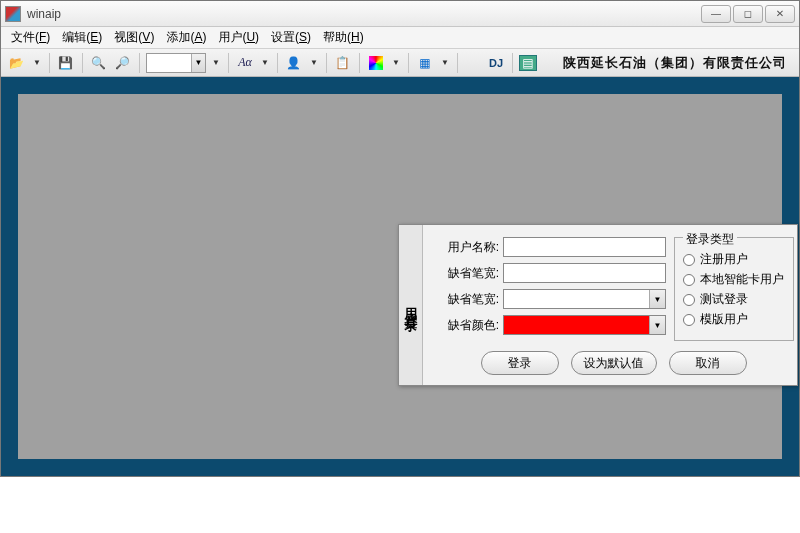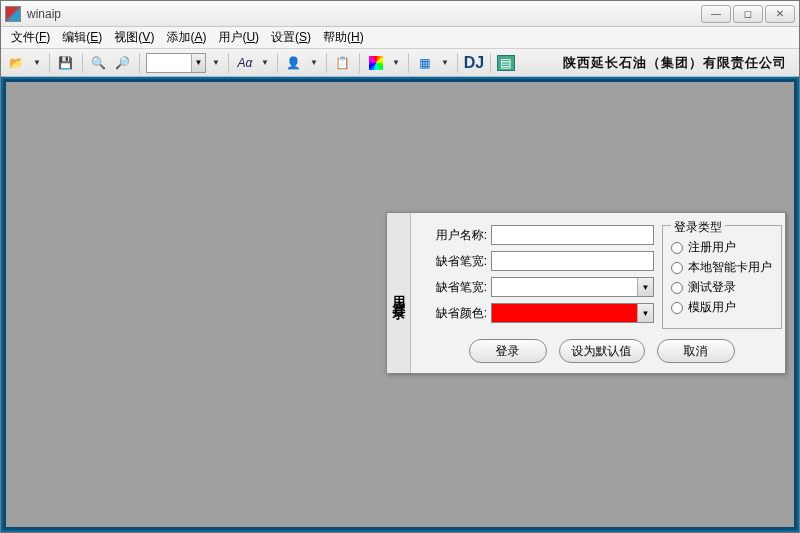--- a/index.html
+++ b/index.html
@@ -1,56 +1,56 @@
 <!DOCTYPE html>
 <html><head>
 <meta charset="utf-8">
 <style>
 * { box-sizing: border-box; margin: 0; padding: 0; }
 body { font-family: "Microsoft YaHei", SimSun, sans-serif; font-size: 12px; background: #fff; width: 800px; height: 533px; overflow: hidden; position: relative; }
-.window { width: 800px; height: 533px; border: 1px solid #777; background: #0369a1; display: flex; flex-direction: column; justify-content: flex-end; }
+.window { width: 800px; height: 477px; border: 1px solid #777; background: #0c4a6e; display: flex; flex-direction: column; justify-content: flex-end; }
 .titlebar { height: 26px; background: linear-gradient(#fcfcfc,#e9e9e9); display: flex; align-items: center; padding: 0 4px; border-bottom: 1px solid #c7c7c7; }
 .titlebar .icon { width: 16px; height: 16px; margin-right: 6px; background: linear-gradient(135deg,#c33 40%,#39c 60%); border:1px solid #888; }
 .titlebar .title { flex: 1; color: #444; font-size: 12px; }
 .winbtns { display: flex; gap: 2px; }
 .winbtn { width: 30px; height: 18px; border: 1px solid #aaa; background: linear-gradient(#fafafa,#e1e1e1); border-radius: 3px; display:flex; align-items:center; justify-content:center; font-size:10px; color:#555; cursor:default; }
 .menubar { height: 22px; background: #f5f5f5; border-bottom: 1px solid #d0d0d0; display: flex; align-items: center; padding: 0 4px; gap: 0; }
 .menuitem { padding: 2px 6px; cursor: default; }
 .menuitem .accel { text-decoration: underline; }
 .toolbar { height: 28px; background: linear-gradient(#f4f4f4,#e4e4e4); border-bottom: 1px solid #b8b8b8; display: flex; align-items: center; padding: 0 6px; gap: 4px; }
 .tbtn { width: 20px; height: 20px; display:flex; align-items:center; justify-content:center; font-size:12px; color:#333; cursor:default; }
 .tsep { width: 1px; height: 20px; background: #c4c4c4; margin: 0 2px; }
 .tdrop { width: 12px; font-size:8px; color:#333; display:flex; align-items:center; justify-content:center; }
 .tcombo { width: 60px; height: 20px; background:#fff; border:1px solid #999; display:flex; align-items:center; }
 .tcombo .arrow { margin-left:auto; width:14px; height:18px; background:linear-gradient(#f0f0f0,#d8d8d8); border-left:1px solid #aaa; display:flex; align-items:center; justify-content:center; font-size:8px; }
 .company { margin-left: auto; font-weight: bold; color: #111; letter-spacing: 1px; font-size: 13px; padding-right: 6px; }
-.workspace { flex: 1; background: #a0a0a0; position: relative; border: 3px solid #0c4a6e; margin: 2px; }
+.workspace { flex: 1; background: #a0a0a0; position: relative; border: 1px solid #0c4a6e; margin: 16px; }
 .dialog { position: absolute; left: 380px; top: 130px; width: 400px; background: #f2f2f2; border: 1px solid #888; box-shadow: 1px 1px 4px rgba(0,0,0,0.3); display: flex; }
 .dialog-tab { width: 24px; background: #e6e6e6; border-right: 1px solid #bbb; display: flex; align-items: center; justify-content: center; writing-mode: vertical-rl; letter-spacing: 4px; font-size: 13px; font-weight: bold; padding: 8px 0; }
 .dialog-body { flex: 1; padding: 12px 10px 10px 10px; display: flex; flex-direction: column; }
 .dialog-main { display: flex; gap: 8px; }
 .left-col { flex: 1; }
 .row { display: flex; align-items: center; margin-bottom: 6px; }
 .row label { width: 70px; text-align: right; padding-right: 4px; }
 .row input[type=text], .row input[type=password] { flex:1; height: 20px; border: 1px solid #888; background: #fff; padding: 0 3px; font-size:12px; }
 .row .combo { flex:1; height: 20px; border: 1px solid #888; background: #fff; display:flex; }
 .row .combo .swatch { flex:1; }
 .row .combo .arrow { width:16px; background: linear-gradient(#f0f0f0,#d8d8d8); border-left:1px solid #aaa; display:flex; align-items:center; justify-content:center; font-size:8px; }
 .remember { margin-top: 4px; display:flex; align-items:center; gap:4px; padding-left: 14px; }
 .remember input { width:13px; height:13px; }
 .fieldset { border: 1px solid #aaa; padding: 6px 8px 8px 8px; width: 120px; }
 .fieldset .legend { position: relative; top: -13px; background:#f2f2f2; padding: 0 3px; display:inline-block; }
 .radio-row { display:flex; align-items:center; gap:5px; margin-bottom: 9px; margin-top:-6px; }
 .radio-row:first-of-type{ margin-top:-10px; }
 .radio-row input { width:12px; height:12px; }
 .buttons { display:flex; justify-content:center; gap: 12px; margin-top: 10px; }
 .btn { min-width: 78px; height: 24px; border: 1px solid #888; border-radius: 12px; background: linear-gradient(#fdfdfd,#e2e2e2); display:flex; align-items:center; justify-content:center; cursor:default; padding: 0 12px; }
-.aa{ font-style:italic; font-family:Liberation Sans, sans-serif; color:#225; }
+.aa{ font-style:italic; font-family:Liberation Serif, serif; color:#225; }
 .colors{ background: conic-gradient(#f00, #ff0, #0f0, #0ff, #00f, #f0f, #f00); width:14px;height:14px;}
-.dj{ color:#147; font-weight:bold; font-size:16px; }
+.dj{ color:#147; font-weight:bold; font-size:11px;margin-left:22px; }
 .redsw{ background:#f00; }
 </style>
 </head>
 <body>
 
 <div class="window">
   <div class="titlebar">
     <div class="icon"></div>
     <div class="title">winaip</div>
     <div class="winbtns">

